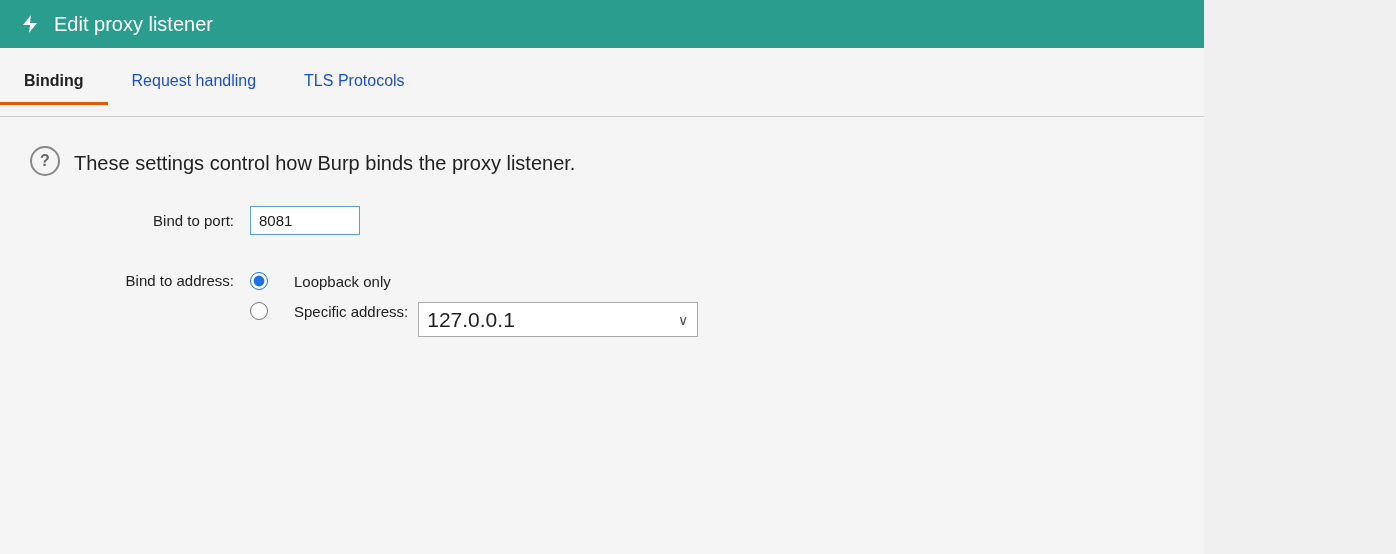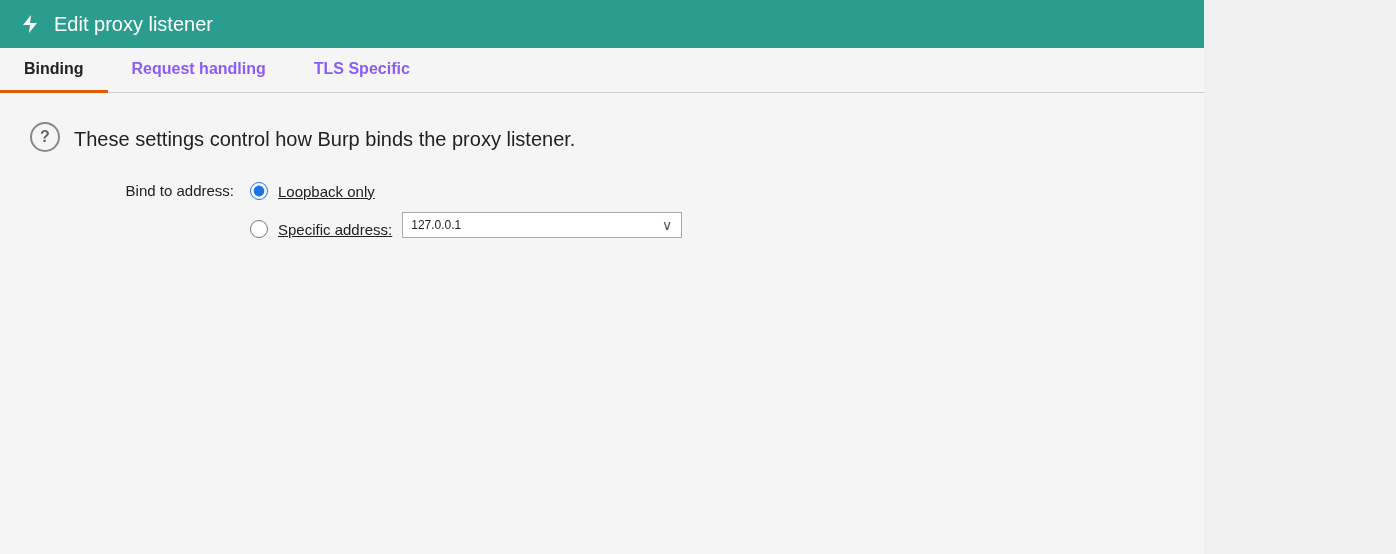--- a/index.html
+++ b/index.html
@@ -48,29 +48,29 @@
       color: white;
       font-size: 20px;
       font-weight: 500;
     }
 
     .tabs-bar {
       display: flex;
       align-items: center;
       background: #f5f5f5;
       border-bottom: 1px solid #cccccc;
-      padding: 0 0;
+      padding: 12px 0;
     }
 
     .tab {
       padding: 12px 24px;
       font-size: 16px;
-      font-weight: 700;
-      cursor: pointer;
-      color: #8b5cf6;
+      font-weight: 400;
+      cursor: pointer;
+      color: #1d4ed8;
       border-bottom: 3px solid transparent;
       margin-bottom: -1px;
       white-space: nowrap;
     }
 
     .tab.active {
       color: #222222;
       border-bottom: 3px solid #e05a00;
       font-weight: 700;
     }
@@ -144,49 +144,48 @@
 
     .radio-group {
       display: flex;
       flex-direction: column;
       gap: 12px;
     }
 
     .radio-option {
       display: flex;
       align-items: center;
-      gap: 10px;
-      font-size: 15px;
-      color: #222;
-      cursor: pointer;
-      text-decoration: underline;
+      gap: 26px;
+      font-size: 15px;
+      color: #222;
+      cursor: pointer;
     }
 
     .radio-option input[type="radio"] {
       width: 18px;
       height: 18px;
       cursor: pointer;
       accent-color: #1a73e8;
     }
 
     .address-row {
       display: flex;
-      align-items: flex-end;
+      align-items: flex-start;
       gap: 10px;
     }
 
     .specific-label {
       font-size: 15px;
       color: #222;
     }
 
     .address-select {
       width: 280px;
       padding: 5px 8px;
-      font-size: 12px;
+      font-size: 21px;
       border: 1.5px solid #aaa;
       background: white;
       color: #222;
       cursor: pointer;
       appearance: none;
       -webkit-appearance: none;
       padding-right: 32px;
       position: relative;
     }
 
@@ -223,36 +222,40 @@
       <svg width="20" height="20" viewBox="0 0 20 20">
         <polygon points="11,1 3,11 10,11 9,19 17,9 10,9" fill="white"></polygon>
       </svg>
     </div>
     <span class="dialog-title">Edit proxy listener</span>
   </div>
 
   <div class="tabs-bar">
     <div class="tab active">Binding</div>
     <div class="tab">Request handling</div>
-    <div class="tab">TLS Specific</div>
+    <div class="tab">TLS Protocols</div>
   </div>
 
   <div class="content-area">
 
     <div class="info-row">
       <div class="help-circle">
         <span>?</span>
       </div>
       <span class="info-text">These settings control how Burp binds the proxy listener.</span>
     </div>
 
     <div class="form-section">
 
-
-      <div class="form-row" style="align-items: flex-start;">
+      <div class="form-row">
+        <label class="form-label">Bind to port:</label>
+        <input type="text" class="port-input" value="8081" style="">
+      </div>
+
+      <div class="form-row" style="align-items: flex-start; margin-top: 15px;">
         <label class="form-label bind-address-label">Bind to address:</label>
         <div class="radio-group">
 
           <label class="radio-option">
             <input type="radio" name="bind-address" checked="" style="">
             <span>Loopback only</span>
           </label>
 
 
           <div class="address-row">

